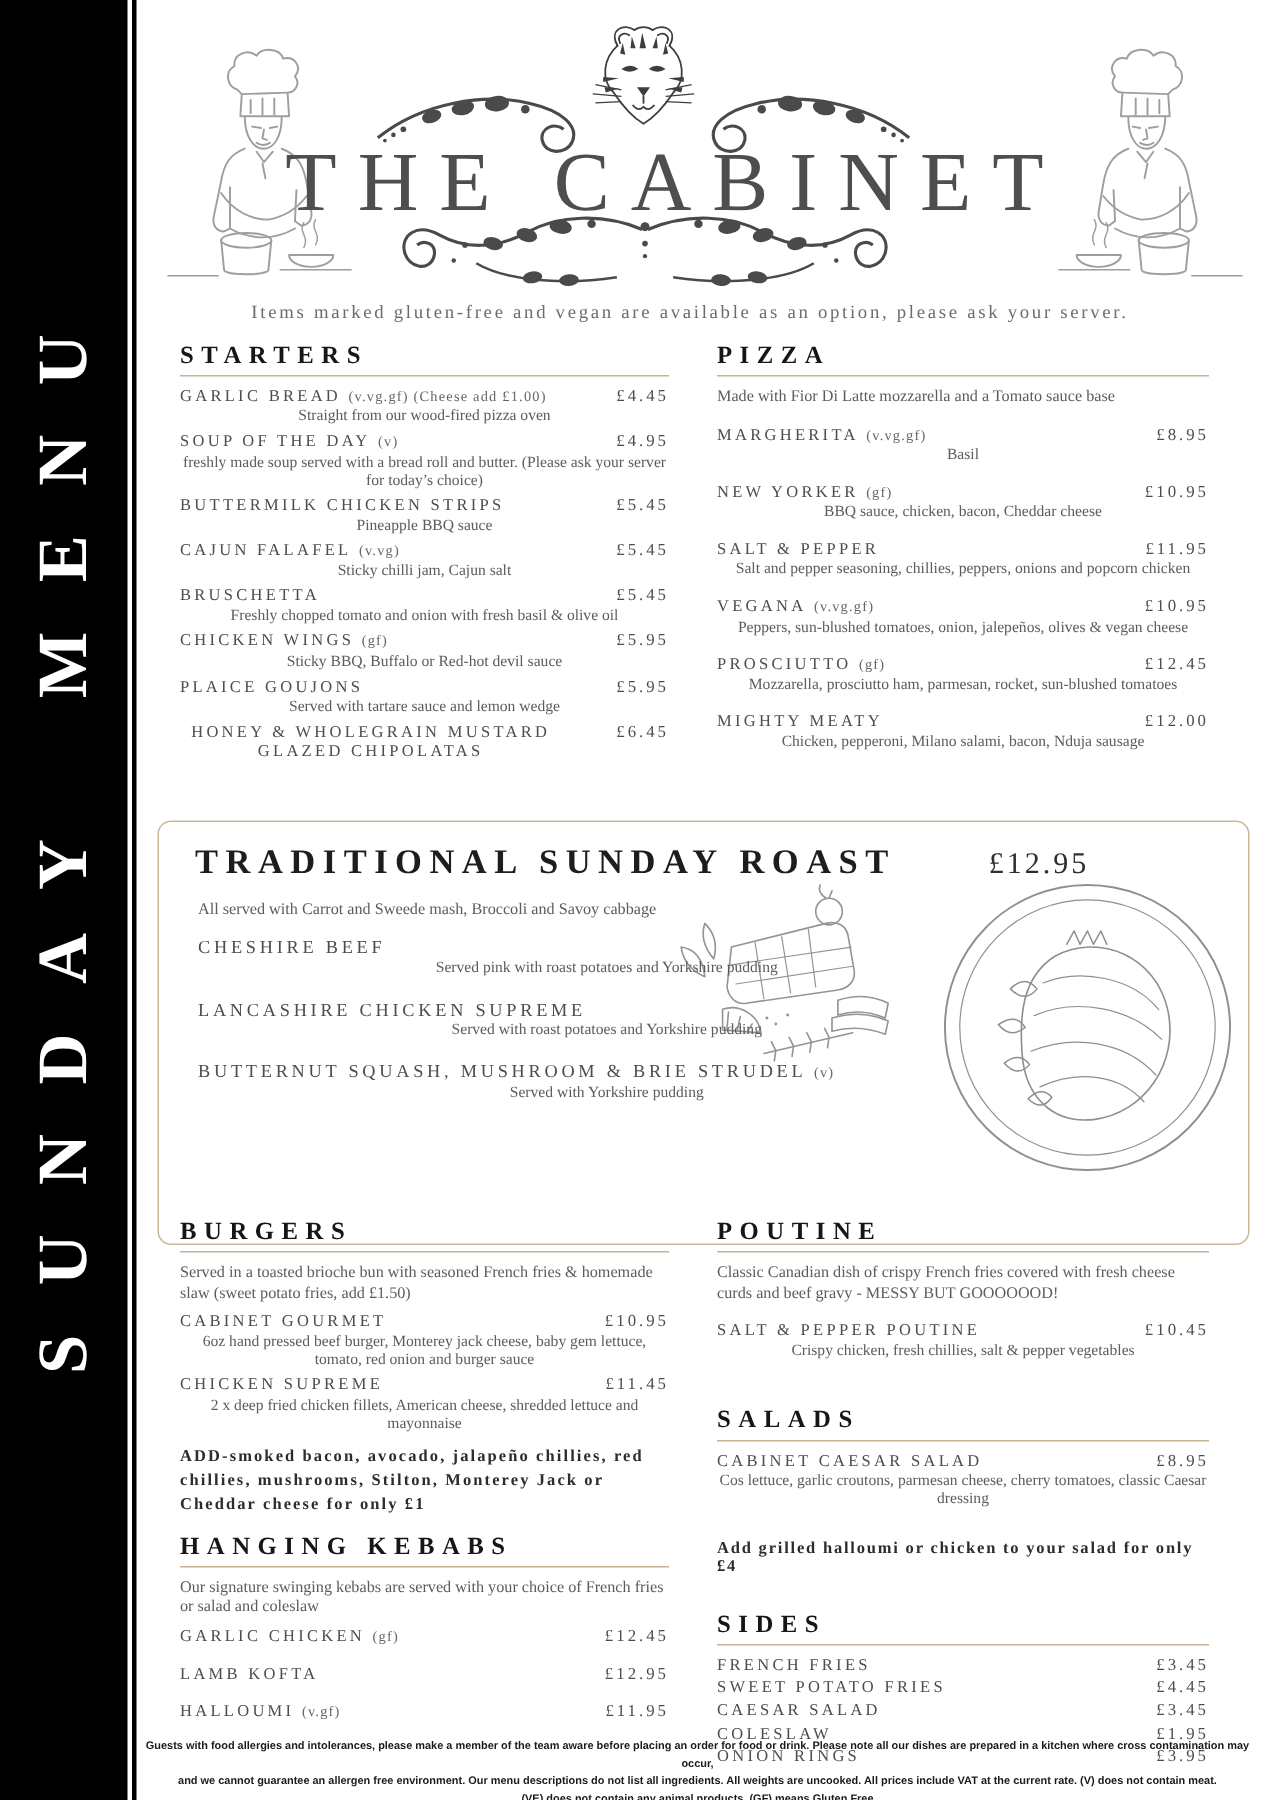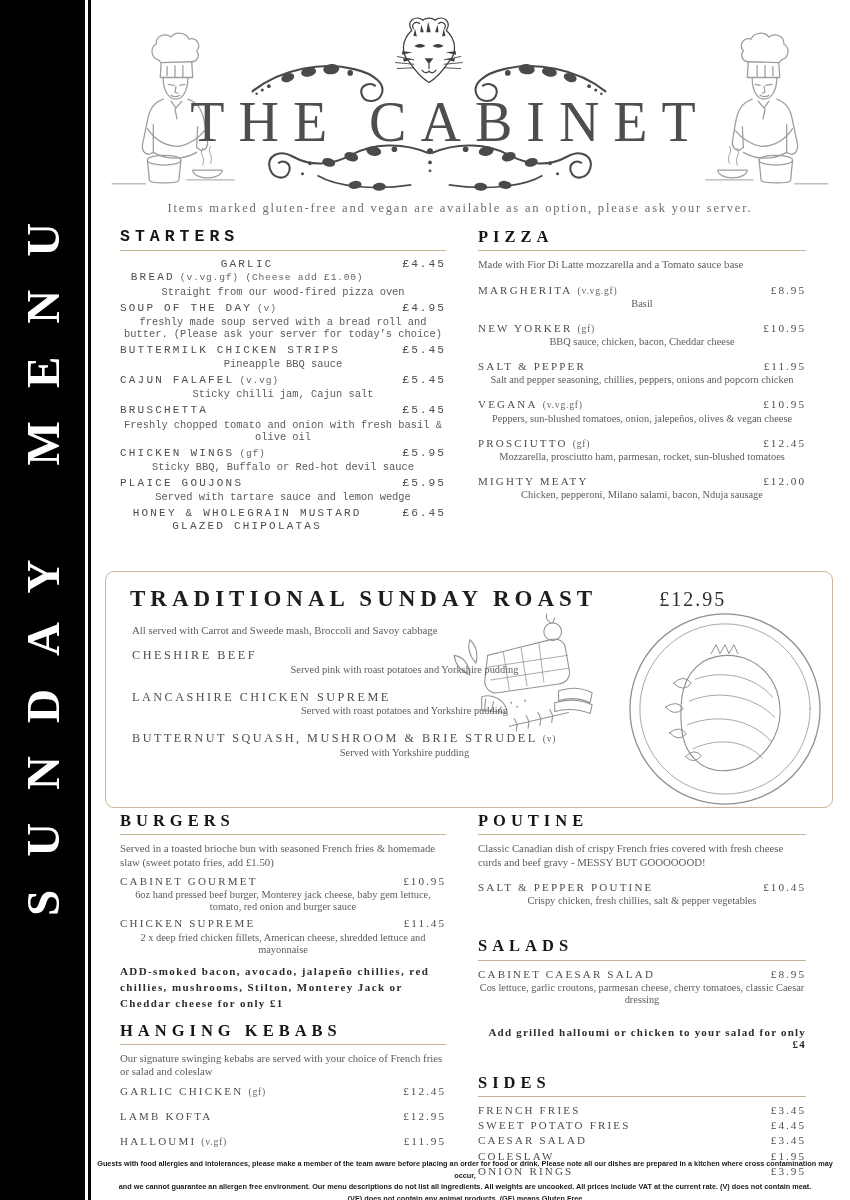--- a/index.html
+++ b/index.html
@@ -38,21 +38,21 @@
     text-align:center; font-size:56px; letter-spacing:14px;
     color:#4e4e4e; white-space:nowrap;
   }
   .tagline {
     position:absolute; left:100px; top:201px; width:720px;
     text-align:center; font-size:12.5px; letter-spacing:1.8px; color:#6c6c6c;
     white-space:nowrap;
   }
   
   .block { position:absolute; }
-  .blk-starters { left:120px; top:228px; width:326px;font-family:Liberation Mono, monospace; }
+  .blk-starters { left:120px; top:228px; width:326px; }
   .blk-pizza    { left:478px; top:228px; width:328px; }
   .blk-burgers  { left:120px; top:812px; width:326px; }
   .blk-poutine  { left:478px; top:812px; width:328px; }
 
   .section-title {
     font-size:16.5px; font-weight:700; letter-spacing:5px; color:#161616;
     padding-bottom:4px; border-bottom:1px solid #c6b394; margin:0 0 7px 0;
     line-height:1.1;
   }
   .col-intro { font-size:10.8px; line-height:1.25; color:#5c5c5c; margin:0 0 6px 0; }
@@ -69,29 +69,29 @@
     max-width:78%;
   }
   .item-tags { font-size:9.6px; letter-spacing:0.8px; color:#666; margin-left:5px; white-space:nowrap; }
   .item-price { font-size:11.2px; letter-spacing:2px; color:#4d4d4d; white-space:nowrap; }
   .item-desc { font-size:10.4px; line-height:1.16; color:#5c5c5c; margin-top:1px; }
 
   .addon {
     margin-top:8px; font-size:11px; line-height:1.45;
     letter-spacing:1.4px; font-weight:700; color:#2c2c2c;
   }
-  .salad-addon { margin-top:20px; font-size:11px; letter-spacing:1.2px; font-weight:700; color:#2c2c2c;text-align:right; }
+  .salad-addon { margin-top:20px; font-size:11px; letter-spacing:1.2px; font-weight:700; color:#2c2c2c; }
   .sub-section { margin-top:10px; }
   .mt-salads { margin-top:30px; }
   .mt-sides  { margin-top:24px; }
 
   
   .roast-box {
-    position:absolute; left:105px; top:547px; width:728px; height:237px;
-    border:1.6px solid #c9b795; border-radius:9px; background:#fff; box-sizing:border-box;margin-top:24px;
+    position:absolute; left:105px; top:547px; width:728px; height:283px;
+    border:1.6px solid #c9b795; border-radius:9px; background:#fff; box-sizing:border-box;
   }
   .roast-head { position:absolute; left:24px; top:14px; display:flex; align-items:baseline; }
   .roast-title {
     font-size:23px; font-weight:700; letter-spacing:5px; color:#1d1d1d; white-space:nowrap;
   }
   .roast-price { font-size:20px; letter-spacing:2px; color:#2e2e2e; margin-left:62px; }
   .roast-intro { position:absolute; left:26px; top:52px; font-size:10.8px; color:#5c5c5c; }
   .roast-items { position:absolute; left:26px; top:76px; width:545px; z-index:2; }
   .roast-items .menu-item { margin-bottom:14px; }
   .roast-items .item-name { font-size:12.2px; letter-spacing:2.5px; max-width:100%; }

